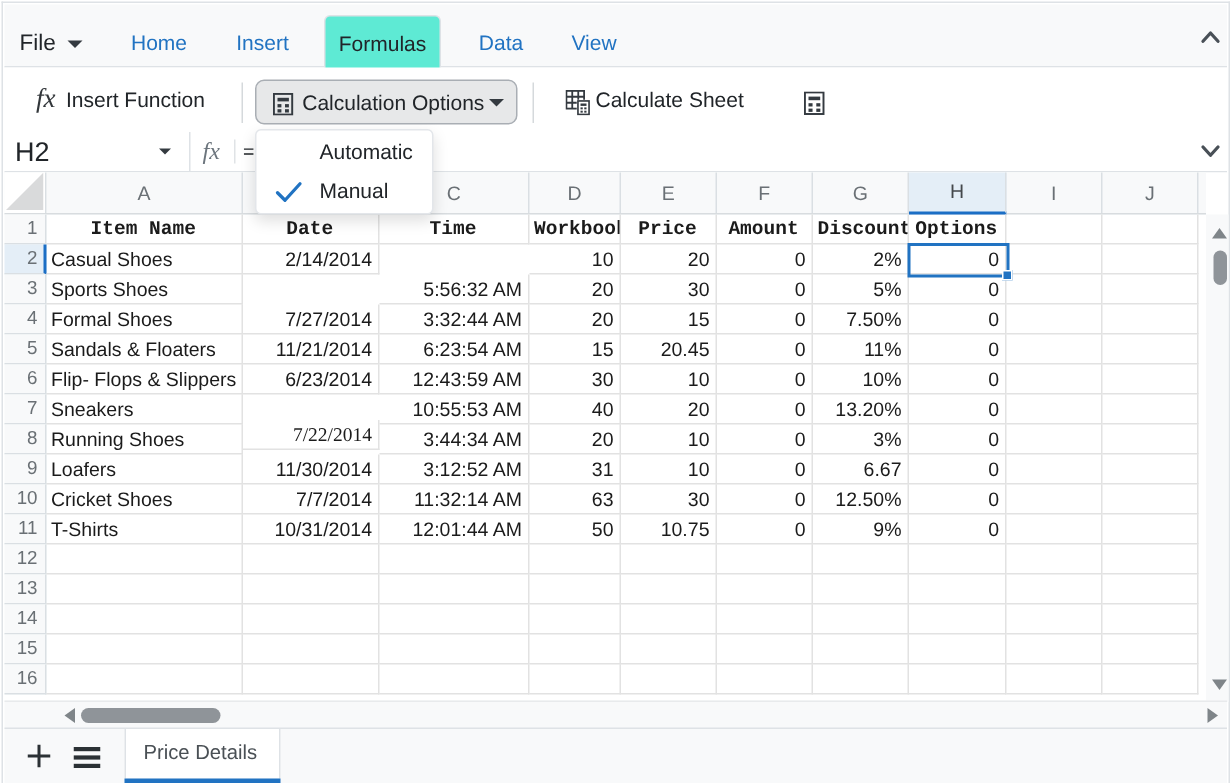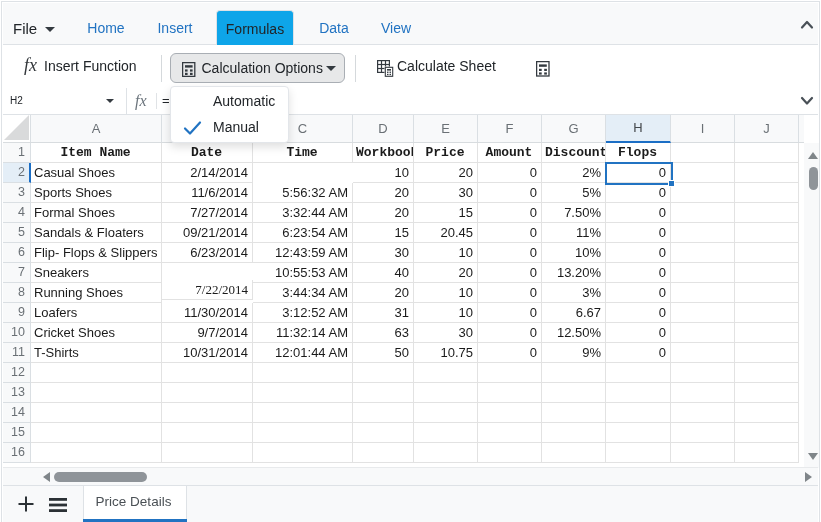--- a/index.html
+++ b/index.html
@@ -5,21 +5,21 @@
   * { margin:0; padding:0; box-sizing:border-box; }
   html,body { width:821px; height:522px; background:#fff; font-family:"Liberation Sans", sans-serif; overflow:hidden; }
   .abs { position:absolute; }
   #widget { position:absolute; left:1px; top:1px; width:819px; height:521px; background:#fff; border:1px solid #dee2e6; border-bottom:none; }
 
   
   #tabrow { position:absolute; left:3px; top:3px; width:815px; height:42px; background:#f8f9fa; border-bottom:1px solid #dee2e6; }
   .rtab { position:absolute; top:9px; height:33px; line-height:33px; font-size:14px; color:#2173c2; text-align:center; }
   #filebtn { position:absolute; left:10px; top:9px; height:33px; line-height:33px; font-size:15px; color:#212529; }
   #filecaret { position:absolute; left:41.5px; top:23.5px; width:0; height:0; border-left:5px solid transparent; border-right:5px solid transparent; border-top:5px solid #343a40; }
-  #formulastab { position:absolute; left:213px; top:7px; width:78px; height:36px; background:#0ea5e9; border:1px solid #dee2e6; border-bottom:none; border-radius:4px 4px 0 0; line-height:36px; font-size:14px; color:#212529; text-align:center; }
+  #formulastab { position:absolute; left:213px; top:7px; width:78px; height:36px; background:#5eead4; border:1px solid #dee2e6; border-bottom:none; border-radius:4px 4px 0 0; line-height:36px; font-size:14px; color:#212529; text-align:center; }
   .chev { stroke:#495057; stroke-width:2.2; fill:none; stroke-linecap:round; stroke-linejoin:round; }
 
   
   #ribbon { position:absolute; left:3px; top:45px; width:815px; height:42px; background:#fff; }
   .rbtn { position:absolute; top:0; height:42px; line-height:42px; font-size:14px; color:#212529; }
   .vsep { position:absolute; top:9.5px; height:27px; width:1px; background:#d5d9dc; }
   #calcopt { position:absolute; left:166.5px; top:7.5px; width:175px; height:30px; background:#e7e8e9; border:1px solid #a9aeb4; border-radius:6px; line-height:28px; font-size:14px; color:#212529; }
   .icn { position:absolute; }
 
   
@@ -104,21 +104,21 @@
     <rect x="0.6" y="0.6" width="12.4" height="14.4" fill="none" stroke="#343a40" stroke-width="1.3"></rect>
     <rect x="3" y="3.4" width="7.8" height="2.4" fill="#343a40"></rect>
     <rect x="3" y="7.8" width="2.7" height="2.2" fill="#343a40"></rect>
     <rect x="8.2" y="7.8" width="2.7" height="2.2" fill="#343a40"></rect>
     <rect x="3" y="11.4" width="2.7" height="2.2" fill="#343a40"></rect>
     <rect x="8.2" y="11.4" width="2.7" height="2.2" fill="#343a40"></rect>
   </svg>
 </div>
 
 <div id="fbar">
-  <span style="position:absolute;left:7px;top:0;line-height:26px;font-size:10px;color:#212529;">H2</span>
+  <span style="position:absolute;left:7px;top:0;line-height:26px;font-size:18px;color:#212529;">H2</span>
   <span style="position:absolute;left:103px;top:11px;width:0;height:0;border-left:4.5px solid transparent;border-right:4.5px solid transparent;border-top:4.5px solid #343a40;"></span>
   <div style="position:absolute;left:123px;top:0;width:1px;height:26px;background:#dee2e6;"></div>
   <svg class="abs" style="left:132px;top:2px;" width="18" height="22" viewBox="0 0 18 22">
     <text x="0" y="16" font-size="16" font-style="italic" font-family="Liberation Serif, serif" fill="#6c757d">fx</text>
   </svg>
   <div style="position:absolute;left:153px;top:5px;width:1px;height:16px;background:#e0e3e6;"></div>
   <span style="position:absolute;left:159px;top:0;line-height:26px;font-size:13px;color:#212529;">=</span>
   <svg class="abs" style="left:796.5px;top:7px;" width="15" height="11">
       <polyline class="chev" points="2,3 7,8.5 12,3"></polyline>
     </svg>
@@ -142,36 +142,35 @@
     <div class="ch" style="left:668px;width:64px;">I</div>
     <div class="ch" style="left:732px;width:64px;">J</div>
     <div class="rh" style="top:28px;">1</div>
     <div class="cell hdr" style="left:28px;top:28px;width:131px;">Item Name</div>
     <div class="cell hdr" style="left:159px;top:28px;width:91px;">Date</div>
     <div class="cell hdr" style="left:250px;top:28px;width:100px;">Time</div>
     <div class="cell hdr" style="left:350px;top:28px;width:61px;">Workbook</div>
     <div class="cell hdr" style="left:411px;top:28px;width:64px;">Price</div>
     <div class="cell hdr" style="left:475px;top:28px;width:64px;">Amount</div>
     <div class="cell hdr" style="left:539px;top:28px;width:64px;">Discount</div>
-    <div class="cell hdr" style="left:603px;top:28px;width:65px;">Flops</div>
+    <div class="cell hdr" style="left:603px;top:28px;width:65px;">Options</div>
     <div class="cell" style="left:668px;top:28px;width:64px;"></div>
     <div class="cell" style="left:732px;top:28px;width:64px;"></div>
     <div class="rh" style="top:48px;background:#e4eef7;border-right:2px solid #1b6ec5;padding-right:4px;">2</div>
     <div class="cell" style="left:28px;top:48px;width:131px;">Casual Shoes</div>
     <div class="cell num" style="left:159px;top:48px;width:91px;">2/14/2014</div>
     <div class="cell num" style="left:350px;top:48px;width:61px;">10</div>
     <div class="cell num" style="left:411px;top:48px;width:64px;">20</div>
     <div class="cell num" style="left:475px;top:48px;width:64px;">0</div>
     <div class="cell num" style="left:539px;top:48px;width:64px;">2%</div>
     <div class="cell num" style="left:603px;top:48px;width:65px;">0</div>
     <div class="cell" style="left:668px;top:48px;width:64px;"></div>
     <div class="cell" style="left:732px;top:48px;width:64px;"></div>
     <div class="rh" style="top:68px;">3</div>
     <div class="cell" style="left:28px;top:68px;width:131px;">Sports Shoes</div>
-    <div class="cell num" style="left:159px;top:68px;width:91px;">11/6/2014</div>
     <div class="cell num" style="left:250px;top:68px;width:100px;">5:56:32 AM</div>
     <div class="cell num" style="left:350px;top:68px;width:61px;">20</div>
     <div class="cell num" style="left:411px;top:68px;width:64px;">30</div>
     <div class="cell num" style="left:475px;top:68px;width:64px;">0</div>
     <div class="cell num" style="left:539px;top:68px;width:64px;">5%</div>
     <div class="cell num" style="left:603px;top:68px;width:65px;">0</div>
     <div class="cell" style="left:668px;top:68px;width:64px;"></div>
     <div class="cell" style="left:732px;top:68px;width:64px;"></div>
     <div class="rh" style="top:88px;">4</div>
     <div class="cell" style="left:28px;top:88px;width:131px;">Formal Shoes</div>
@@ -179,21 +178,21 @@
     <div class="cell num" style="left:250px;top:88px;width:100px;">3:32:44 AM</div>
     <div class="cell num" style="left:350px;top:88px;width:61px;">20</div>
     <div class="cell num" style="left:411px;top:88px;width:64px;">15</div>
     <div class="cell num" style="left:475px;top:88px;width:64px;">0</div>
     <div class="cell num" style="left:539px;top:88px;width:64px;">7.50%</div>
     <div class="cell num" style="left:603px;top:88px;width:65px;">0</div>
     <div class="cell" style="left:668px;top:88px;width:64px;"></div>
     <div class="cell" style="left:732px;top:88px;width:64px;"></div>
     <div class="rh" style="top:108px;">5</div>
     <div class="cell" style="left:28px;top:108px;width:131px;">Sandals &amp; Floaters</div>
-    <div class="cell num" style="left:159px;top:108px;width:91px;">09/21/2014</div>
+    <div class="cell num" style="left:159px;top:108px;width:91px;">11/21/2014</div>
     <div class="cell num" style="left:250px;top:108px;width:100px;">6:23:54 AM</div>
     <div class="cell num" style="left:350px;top:108px;width:61px;">15</div>
     <div class="cell num" style="left:411px;top:108px;width:64px;">20.45</div>
     <div class="cell num" style="left:475px;top:108px;width:64px;">0</div>
     <div class="cell num" style="left:539px;top:108px;width:64px;">11%</div>
     <div class="cell num" style="left:603px;top:108px;width:65px;">0</div>
     <div class="cell" style="left:668px;top:108px;width:64px;"></div>
     <div class="cell" style="left:732px;top:108px;width:64px;"></div>
     <div class="rh" style="top:128px;">6</div>
     <div class="cell" style="left:28px;top:128px;width:131px;">Flip- Flops &amp; Slippers</div>
@@ -233,21 +232,21 @@
     <div class="cell num" style="left:250px;top:188px;width:100px;">3:12:52 AM</div>
     <div class="cell num" style="left:350px;top:188px;width:61px;">31</div>
     <div class="cell num" style="left:411px;top:188px;width:64px;">10</div>
     <div class="cell num" style="left:475px;top:188px;width:64px;">0</div>
     <div class="cell num" style="left:539px;top:188px;width:64px;">6.67</div>
     <div class="cell num" style="left:603px;top:188px;width:65px;">0</div>
     <div class="cell" style="left:668px;top:188px;width:64px;"></div>
     <div class="cell" style="left:732px;top:188px;width:64px;"></div>
     <div class="rh" style="top:208px;">10</div>
     <div class="cell" style="left:28px;top:208px;width:131px;">Cricket Shoes</div>
-    <div class="cell num" style="left:159px;top:208px;width:91px;">9/7/2014</div>
+    <div class="cell num" style="left:159px;top:208px;width:91px;">7/7/2014</div>
     <div class="cell num" style="left:250px;top:208px;width:100px;">11:32:14 AM</div>
     <div class="cell num" style="left:350px;top:208px;width:61px;">63</div>
     <div class="cell num" style="left:411px;top:208px;width:64px;">30</div>
     <div class="cell num" style="left:475px;top:208px;width:64px;">0</div>
     <div class="cell num" style="left:539px;top:208px;width:64px;">12.50%</div>
     <div class="cell num" style="left:603px;top:208px;width:65px;">0</div>
     <div class="cell" style="left:668px;top:208px;width:64px;"></div>
     <div class="cell" style="left:732px;top:208px;width:64px;"></div>
     <div class="rh" style="top:228px;">11</div>
     <div class="cell" style="left:28px;top:228px;width:131px;">T-Shirts</div>

